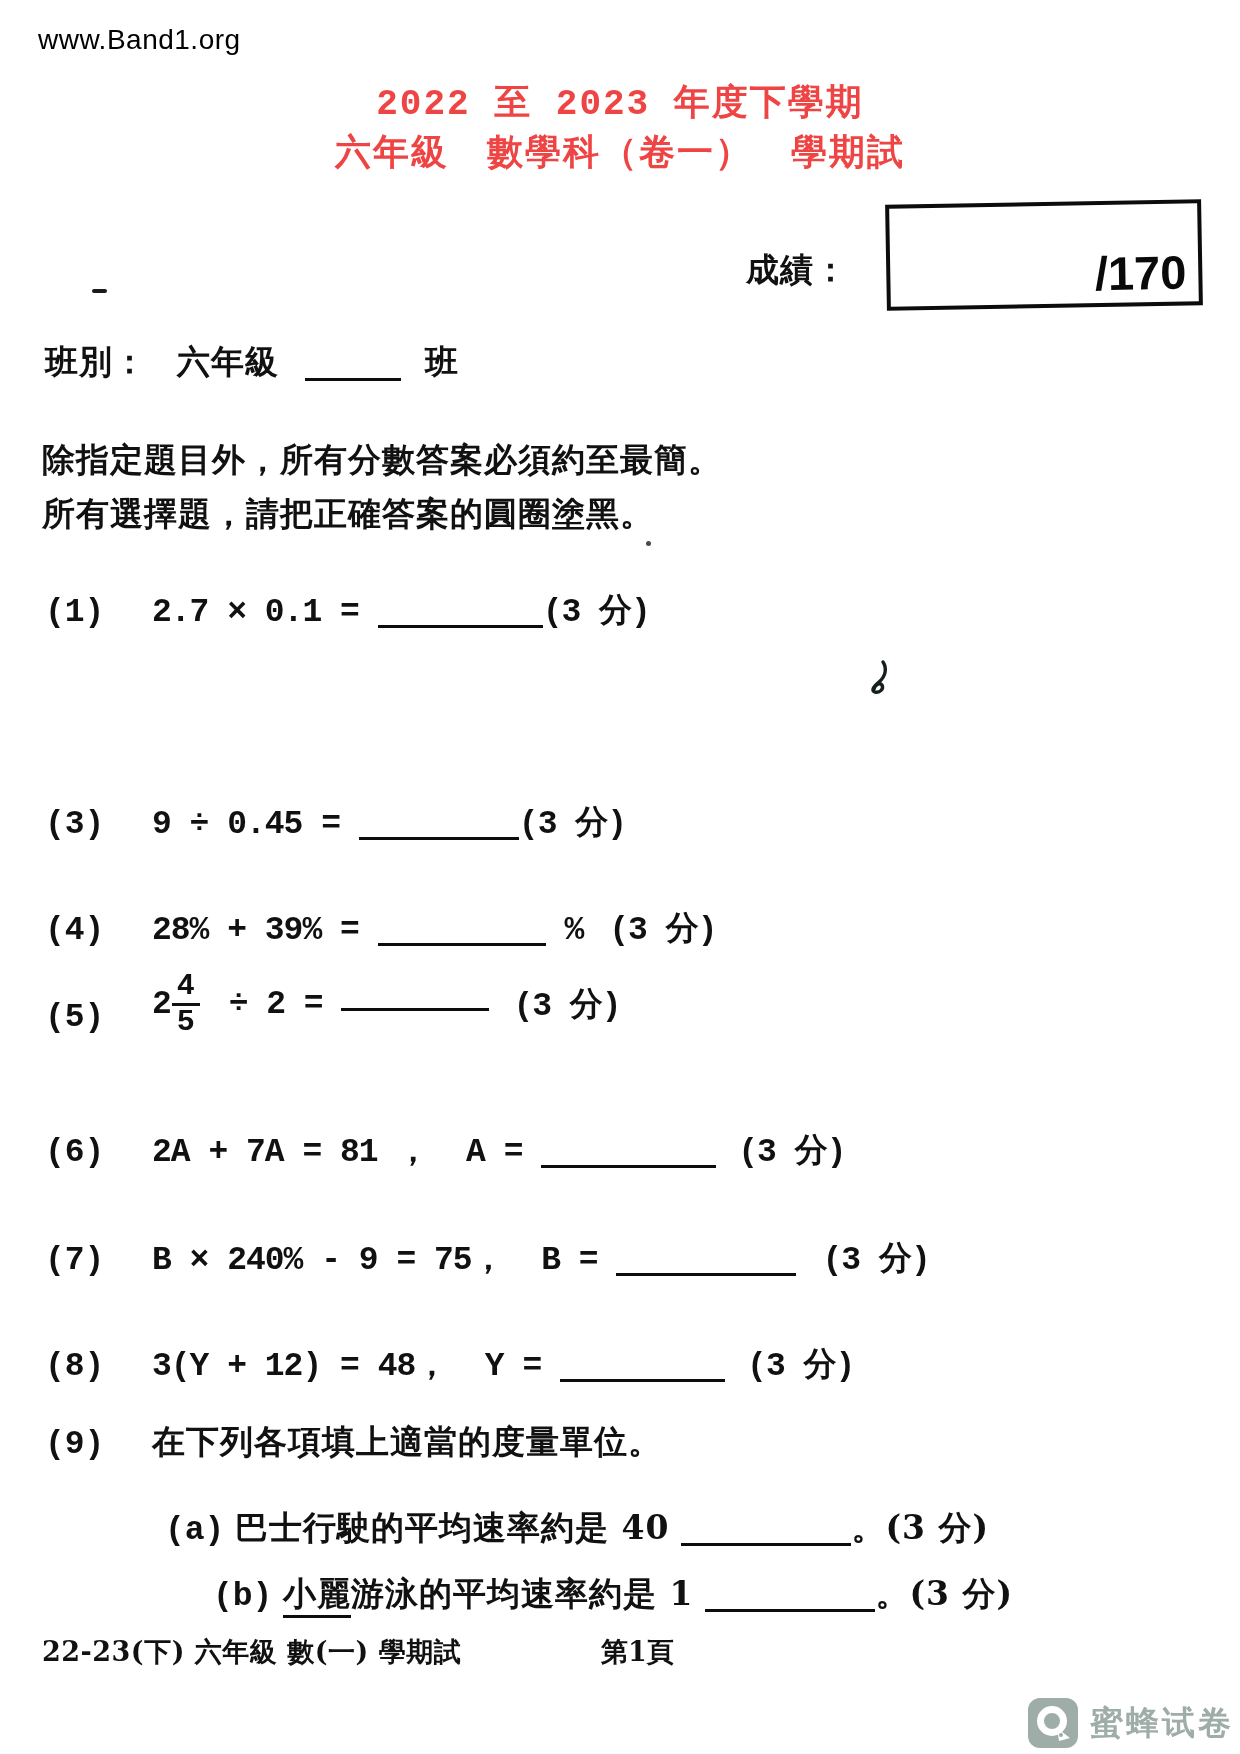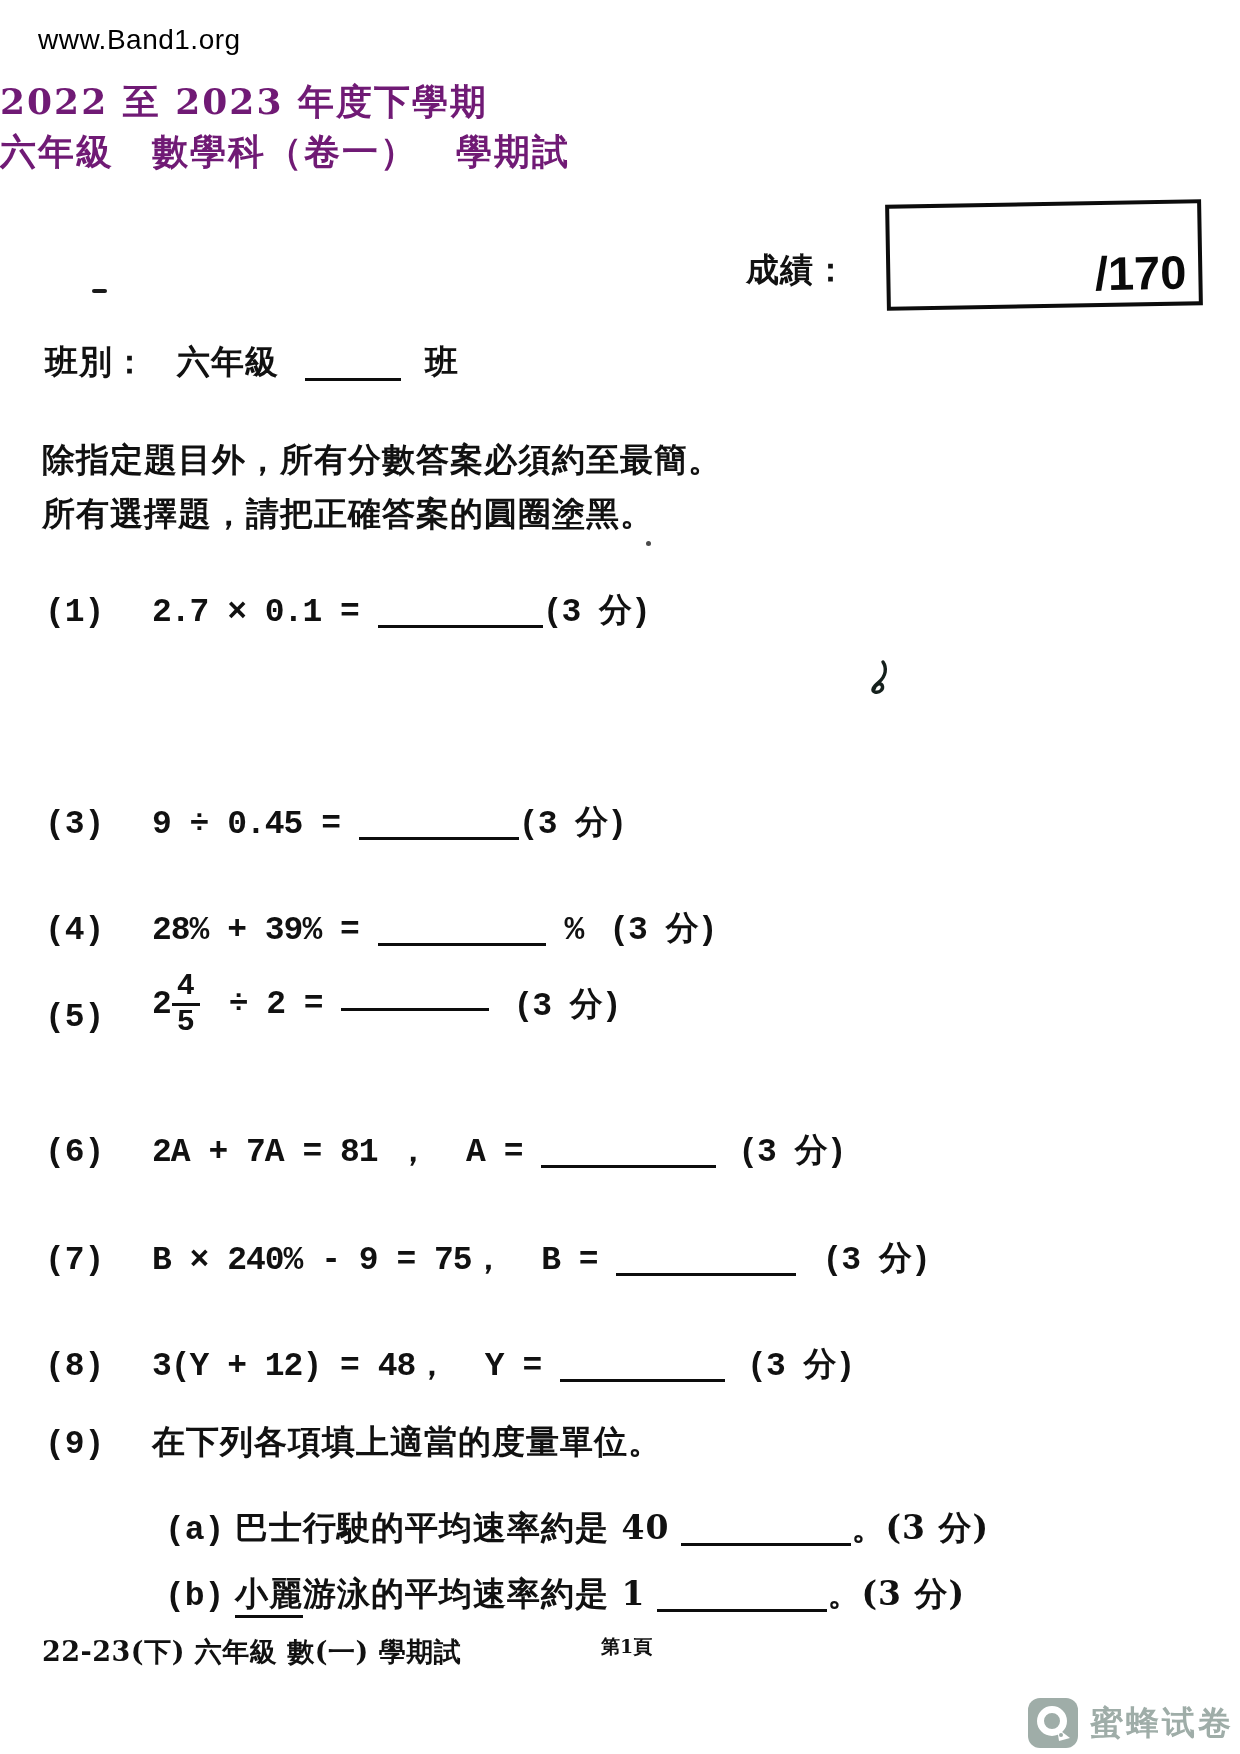--- a/index.html
+++ b/index.html
@@ -12,22 +12,22 @@
     color:#111;
     font-family:"DejaVu Serif","Liberation Serif",serif;
   }
   .abs{position:absolute;}
   .watermark{
     left:38px;top:24px;
     font-family:"Liberation Sans","DejaVu Sans",sans-serif;
     font-size:28px;font-weight:500;letter-spacing:0.5px;color:#000;
   }
   .title-line{
-    left:0;width:100%;
-    font-size:36px;font-weight:700;letter-spacing:2px;color:#701a75;
+    left:0;width:100%;text-align:center;
+    font-size:36px;font-weight:700;letter-spacing:2px;color:#ef4444;font-family:Liberation Mono, monospace;
   }
   .title-1{top:78px;}
   .title-2{top:128px;}
   .score-label{
     left:746px;top:248px;
     font-size:34px;font-weight:700;letter-spacing:2px;
   }
   .score-box{
     left:886px;top:202px;width:316px;height:106px;
     border:4px solid #0c0c0c;
@@ -76,29 +76,29 @@
   .mixed{display:inline-flex;align-items:center;}
   .frac{
     display:inline-flex;flex-direction:column;align-items:center;
     font-size:30px;line-height:1.02;margin-left:1px;
     font-family:"Liberation Mono","DejaVu Sans Mono",monospace;font-weight:700;
   }
   .fnum{border-bottom:3px solid #111;padding:0 5px 1px;}
   .fden{padding-top:1px;}
   .q5-rest{margin-left:10px;}
   .sub-row{left:165px;white-space:pre;}
-  .sub-a{top:1506px;} .sub-b{top:1572px;}
+  .sub-a{top:1506px;} .sub-b{top:1572px;margin-left:48px;}
   .sub-label{
     display:inline-block;width:70px;
     font-family:"Liberation Mono","DejaVu Sans Mono",monospace;
     font-size:33px;font-weight:700;
   }
   .uname{border-bottom:3px solid #0d0d0d;padding-bottom:2px;}
   .footer-left{left:42px;top:1634px;font-size:27px;font-weight:700;letter-spacing:0.5px;white-space:pre;}
-  .footer-page{left:601px;top:1634px;font-size:19px;font-weight:700;}
+  .footer-page{left:601px;top:1634px;font-size:27px;font-weight:700;}
   .brand{left:1028px;top:1698px;display:flex;align-items:center;}
   .brand-text{
     margin-left:12px;
     font-size:33px;font-weight:600;letter-spacing:3px;color:#9fada8;
     font-family:"DejaVu Sans","Liberation Sans",sans-serif;
   }
   .pen-mark{left:866px;top:658px;}
 </style>
 </head>
 <body>

